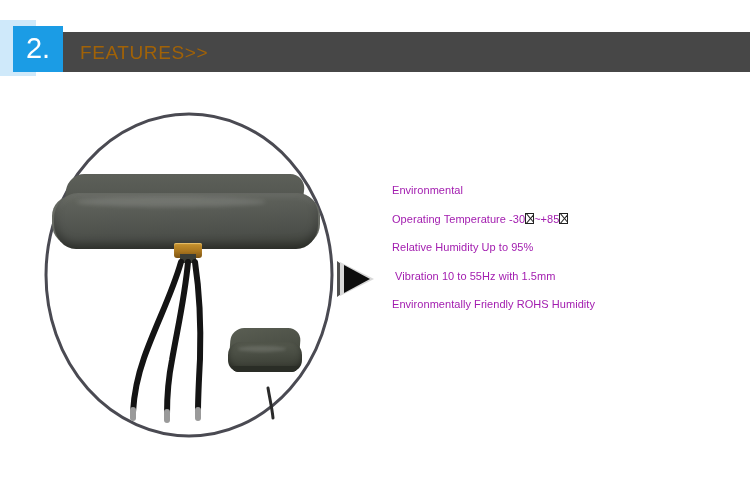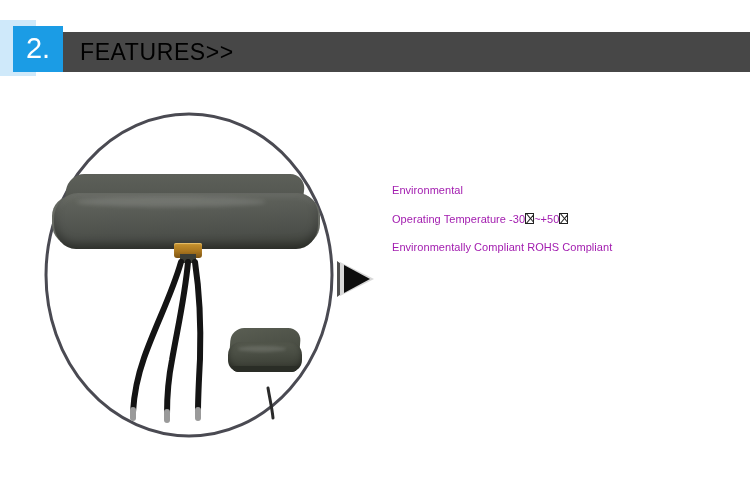--- a/index.html
+++ b/index.html
@@ -65,22 +65,22 @@
     font-weight: 300;
     font-family: "Liberation Sans", sans-serif;
     letter-spacing: 0px;
   }
   .hdr-title-text {
     position: absolute;
     left: 80px;
     top: 32px;
     height: 40px;
     line-height: 41px;
-    color: #000000;
-    font-size: 23px;
+    color: #a16207;
+    font-size: 19px;
     font-weight: 400;
     letter-spacing: 0.6px;
     font-family: "Liberation Sans", sans-serif;
     white-space: nowrap;
   }
 
   
   #product-figure {
     position: absolute;
     left: 44px;
@@ -331,18 +331,20 @@
 
   <svg id="arrow-marker" viewBox="0 0 44 42">
     <polygon points="3,3 3,39 10,34 10,8" fill="#4f4f4f"></polygon>
     <polygon points="6,4 40,21 6,38" fill="#d8d8d8"></polygon>
     <polygon points="10,7 36,21 10,35" fill="#0d0d0d"></polygon>
   </svg>
 
   <div id="spec-list">
     <div class="spec-line">Environmental</div>
 
-    <div class="spec-line"><span>Operating Temperature -30</span><span class="tofu"></span><span>~+50</span><span class="tofu"></span></div>
-
-    <div class="spec-line">Environmentally Compliant ROHS Compliant</div>
+    <div class="spec-line"><span>Operating Temperature -30</span><span class="tofu"></span><span>~+85</span><span class="tofu"></span></div>
+
+    <div class="spec-line">Relative Humidity Up to 95%</div>
+    <div class="spec-line"> Vibration 10 to 55Hz with 1.5mm</div>
+    <div class="spec-line">Environmentally Friendly ROHS Humidity</div>
   </div>
 
 </div>
 
 </body></html>

